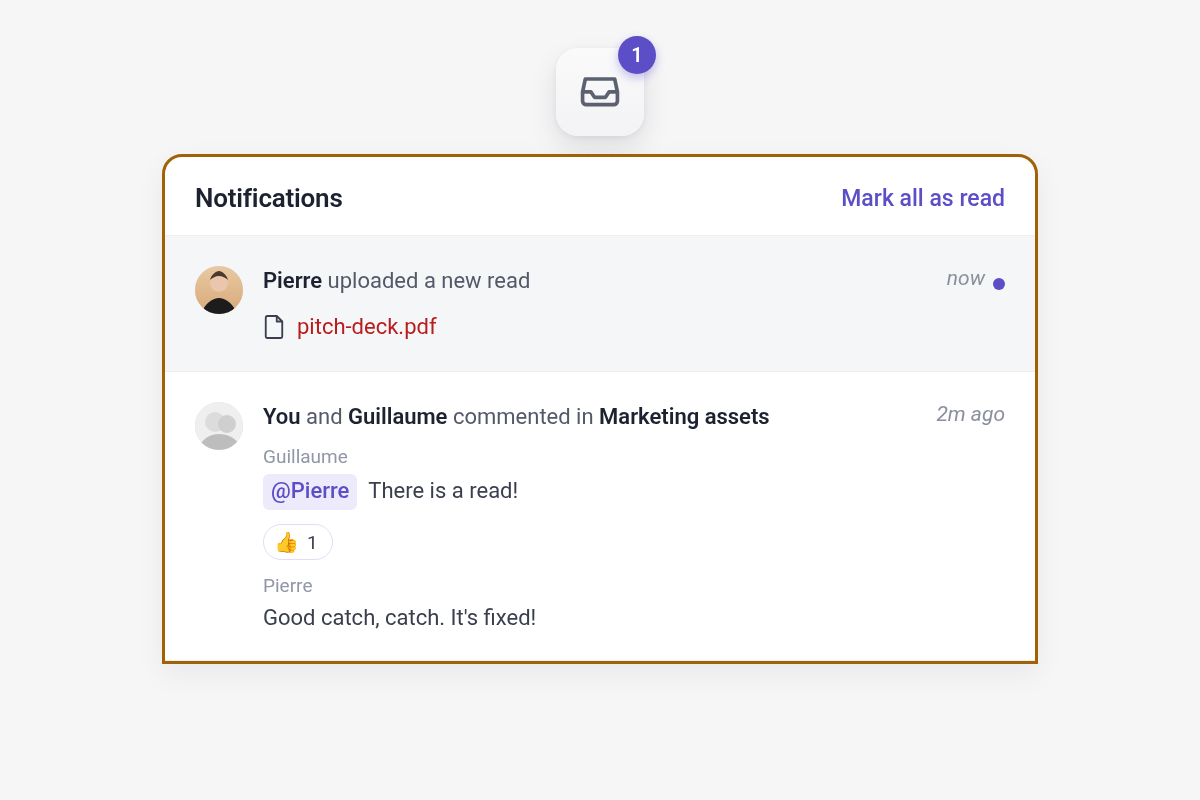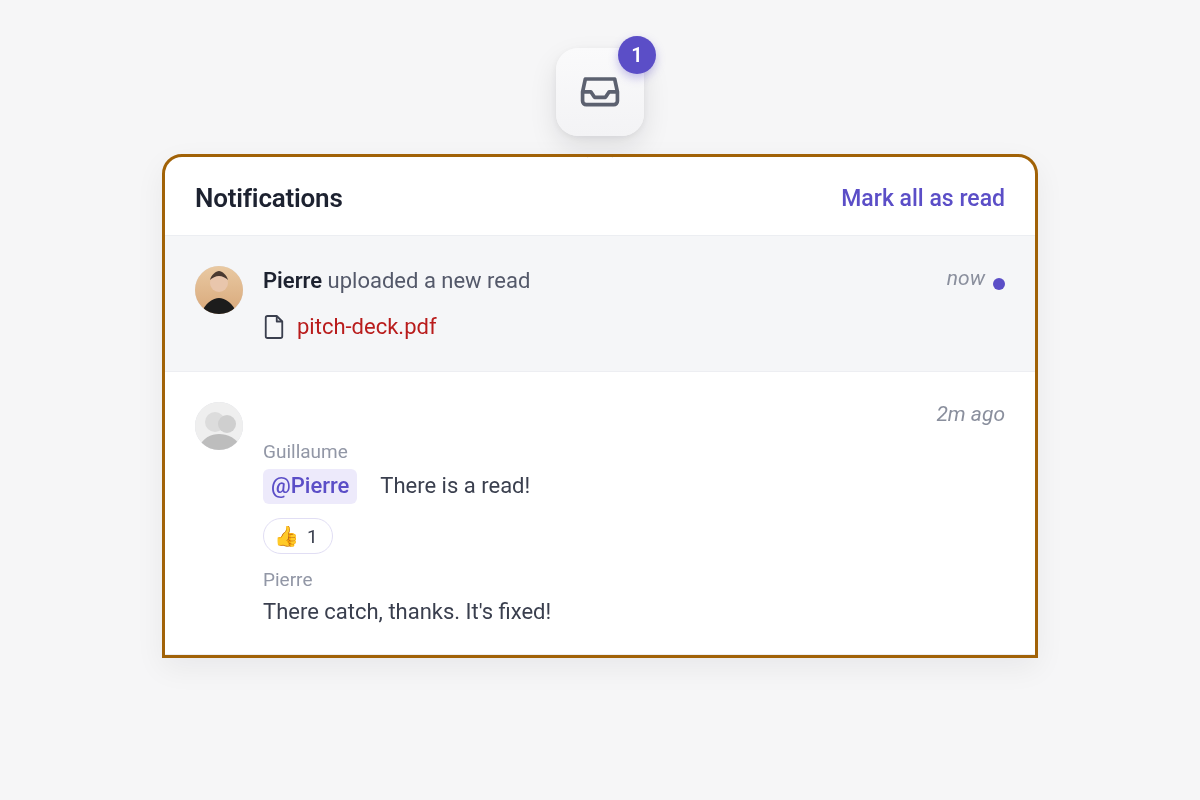--- a/index.html
+++ b/index.html
@@ -104,21 +104,21 @@
   .comment { margin-top: 14px; }
   .comment-author { font-size: 19px; color: #9297a6; margin-bottom: 6px; }
   .comment-text { font-size: 22px; color: #3a3f4e; line-height:1.4; }
   .mention {
     background: #edeafb;
     color: #5b4ec7;
     border-radius: 6px;
     padding: 2px 8px 3px;
     font-weight: 500;
     display: inline-block;
-    margin-right: 18px;
+    margin-right: 6px;
   }
 
   .reaction {
     margin-top: 14px;
     display: inline-flex; align-items: center; gap: 8px;
     border: 1px solid #e1def4;
     background: #ffffff;
     border-radius: 9999px;
     padding: 5px 14px 5px 10px;
     font-size: 19px; color: #3a3f4e;
@@ -189,38 +189,41 @@
       <div class="avatar">
         <svg viewBox="0 0 48 48">
           <rect width="48" height="48" fill="#efefef"></rect>
           <circle cx="20" cy="20" r="10" fill="#dcdcdc"></circle>
           <circle cx="32" cy="22" r="9" fill="#cfcfcf"></circle>
           <path d="M2 50c4-14 14-18 22-18s20 4 24 18z" fill="#bdbdbd"></path>
         </svg>
       </div>
       <div class="notif-body">
         <div class="notif-top">
+          <div class="notif-title">
+            <b>You</b><span> and </span><b>Guillaume</b><span> commented in </span><b>Marketing assets</b>
+          </div>
           <div class="right-meta">
             <span class="time">2m ago</span>
           </div>
         </div>
 
         <div class="comment">
           <div class="comment-author">Guillaume</div>
           <div class="comment-text">
             <span class="mention">@Pierre</span><span> There is a read!</span>
           </div>
           <div class="reaction">
             <span class="emoji">👍</span>
             <span>1</span>
           </div>
         </div>
 
         <div class="comment" style="">
           <div class="comment-author">Pierre</div>
-          <div class="comment-text">There catch, thanks. It's fixed!</div>
+          <div class="comment-text">Good catch, catch. It's fixed!</div>
         </div>
 
       </div>
     </div>
 
   </div>
 </div>
 
 </body></html>

